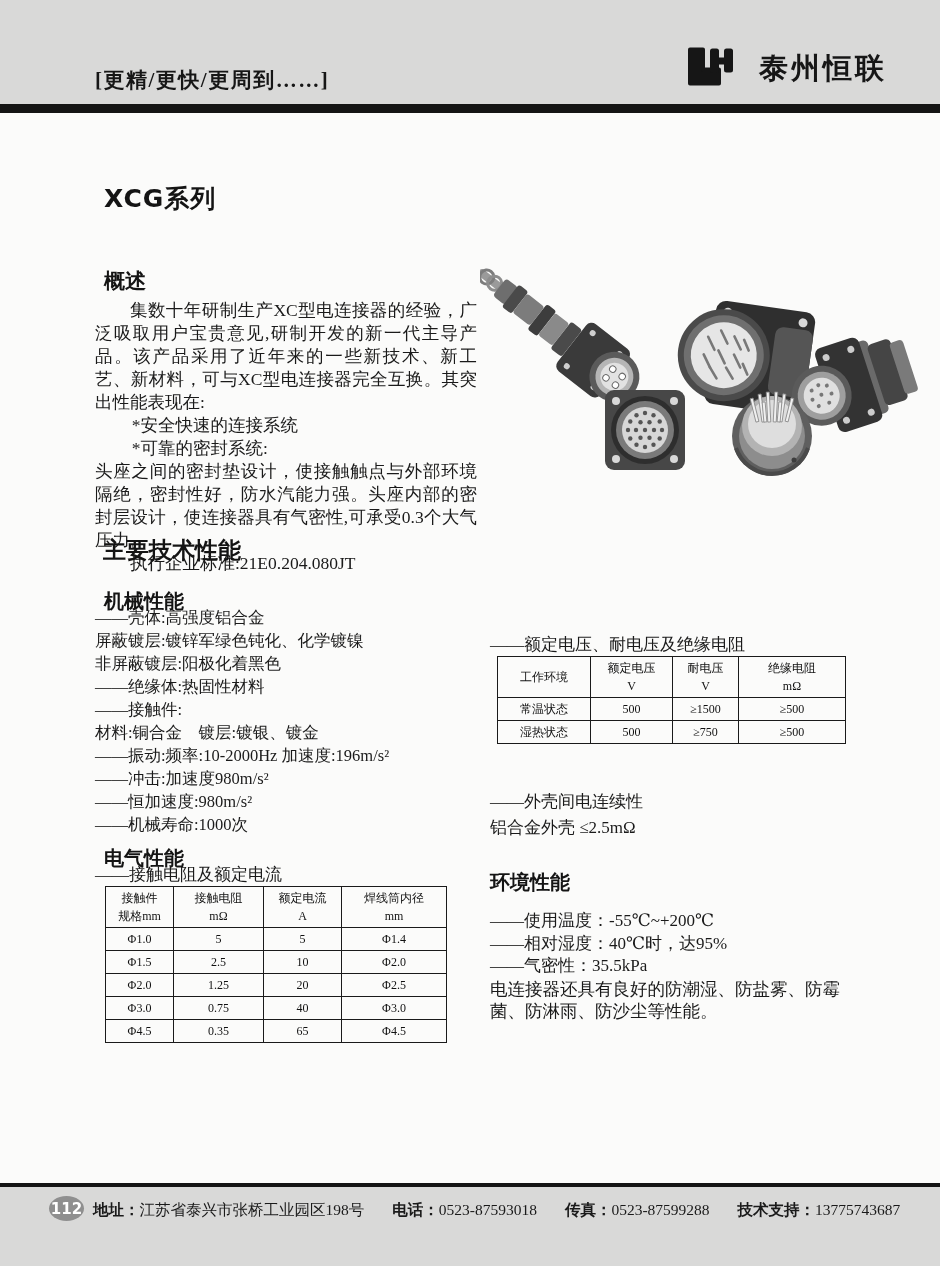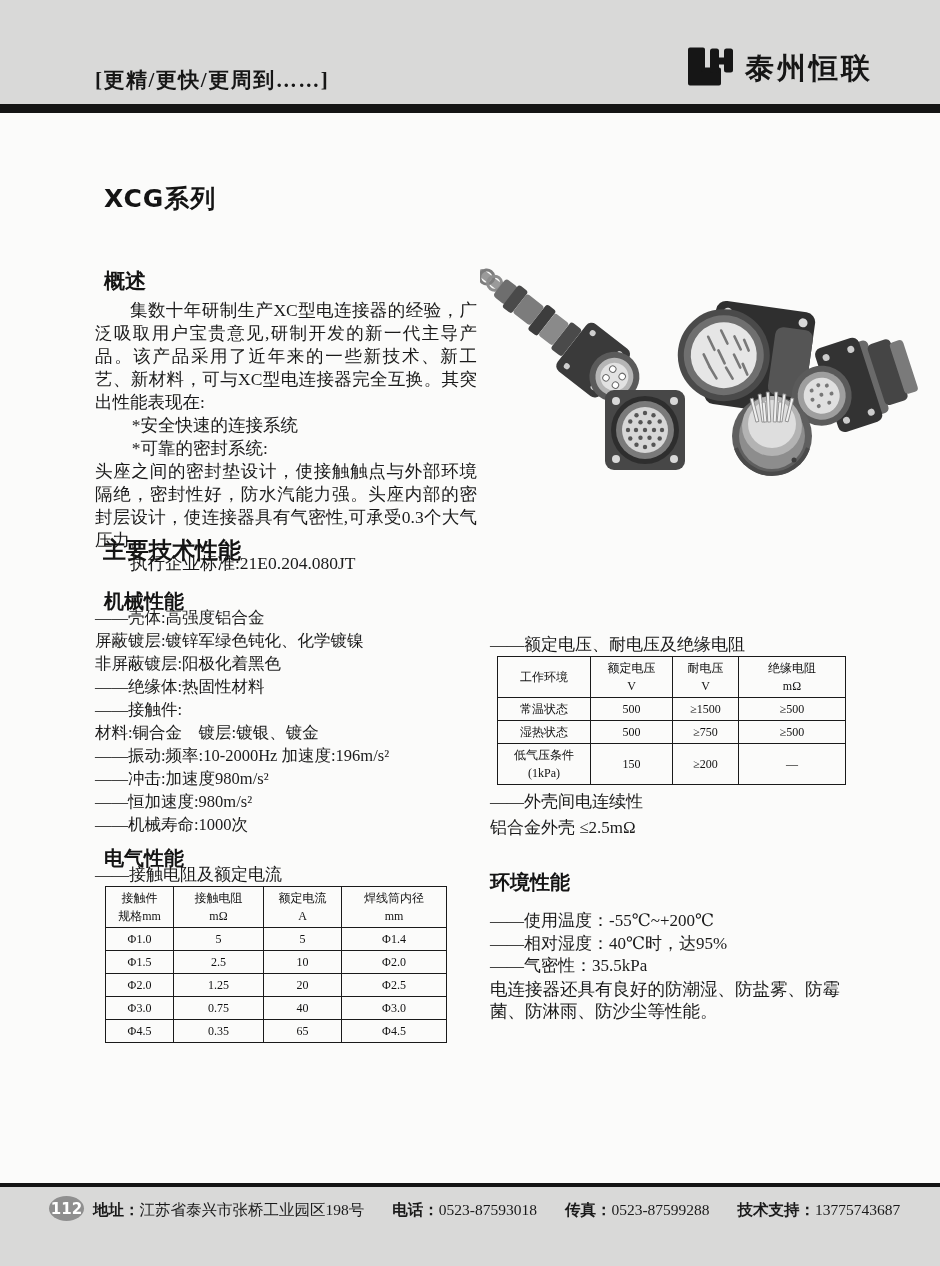--- a/index.html
+++ b/index.html
@@ -2,21 +2,21 @@
 <html><head>
 <meta charset="utf-8">
 <style>
   * { box-sizing: border-box; margin: 0; padding: 0; }
   body { background:#888; font-family:"Liberation Serif","DejaVu Serif",serif; }
   .page { position:relative; width:940px; height:1266px; background:#fbfbfa; color:#1a1a1a; overflow:hidden; margin:0 auto; }
 
   
   .band-top { position:absolute; top:0; left:0; width:940px; height:104px; background:#d9d9d8; }
   .slogan { position:absolute; left:95px; top:66px; font-size:21px; font-weight:bold; letter-spacing:1.5px; color:#161616; }
-  .logo { position:absolute; left:686px; top:46px; display:flex; align-items:center; gap:9px; }
+  .logo { position:absolute; left:686px; top:46px; display:flex; align-items:center; gap:23px; }
   .brand { font-family:"DejaVu Sans","Liberation Sans",sans-serif; font-weight:bold; font-size:29px; letter-spacing:3px; color:#161616; }
   .divider-bar { position:absolute; top:104px; left:0; width:940px; height:9px; background:#141414; }
 
   
   .h-sans { font-family:"DejaVu Sans","Liberation Sans",sans-serif; font-weight:bold; color:#141414; }
   .page-title { position:absolute; left:104px; top:182px; font-size:25px; letter-spacing:1px; }
   .sec-h   { position:absolute; left:104px; font-size:21px; }
   .tech-h  { position:absolute; left:103px; top:535px; font-size:23px; }
   .sub-h   { font-size:20px;margin-top:11px; }
 
@@ -307,27 +307,20 @@
         <td>500</td>
         <td>≥1500</td>
         <td>≥500</td>
       </tr>
       <tr>
         <td>湿热状态</td>
         <td>500</td>
         <td>≥750</td>
         <td>≥500</td>
       </tr>
-      <tr>
-        <td style="height:40px">低气压条件
-(1kPa)</td>
-        <td>150</td>
-        <td>≥200</td>
-        <td>—</td>
-      </tr>
     </tbody>
   </table>
 
   <div class="cont-label">——外壳间电连续性</div>
   <div class="cont-value">铝合金外壳 ≤2.5mΩ</div>
 
   <div class="env-block">
     <div class="sub-h h-sans">环境性能</div>
     <ul class="env-list">
       <li>——使用温度：-55℃~+200℃</li>

